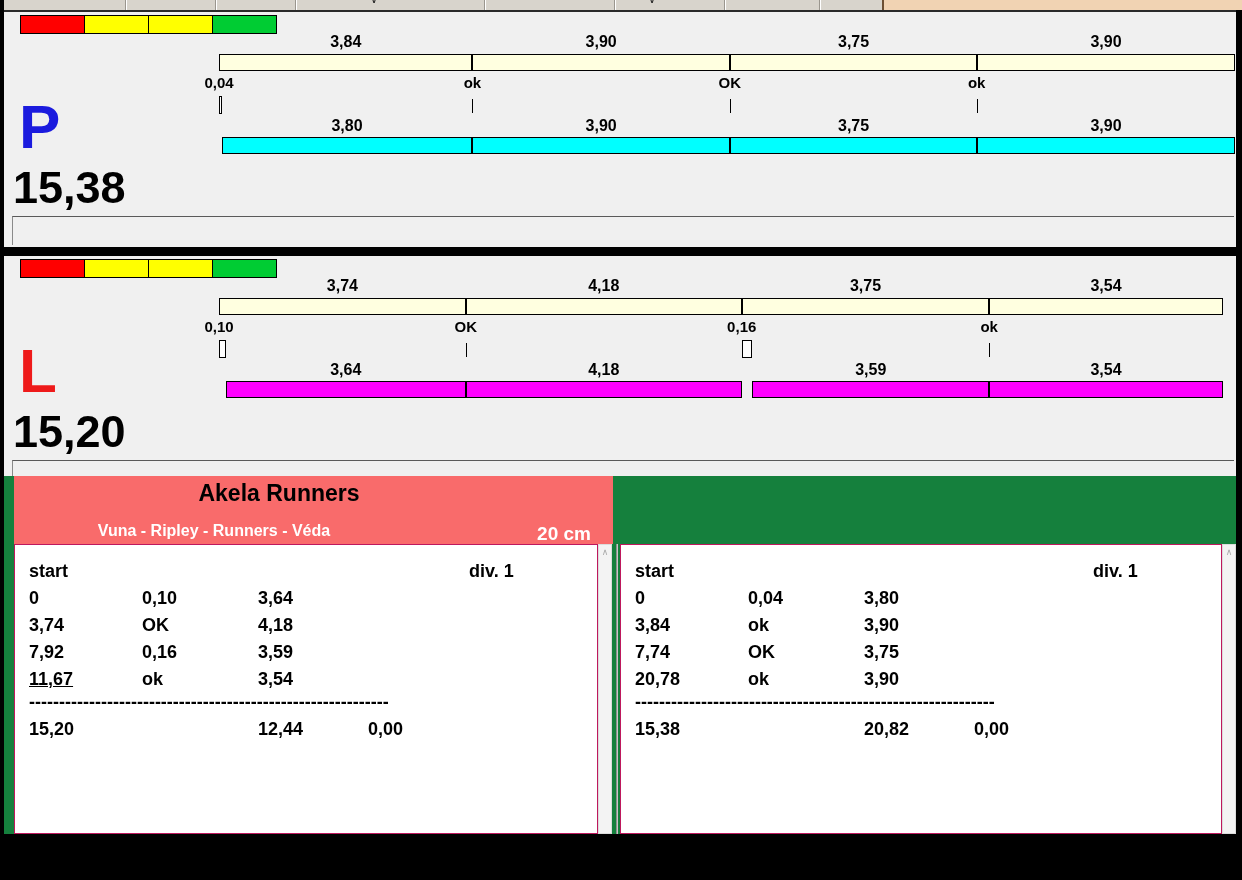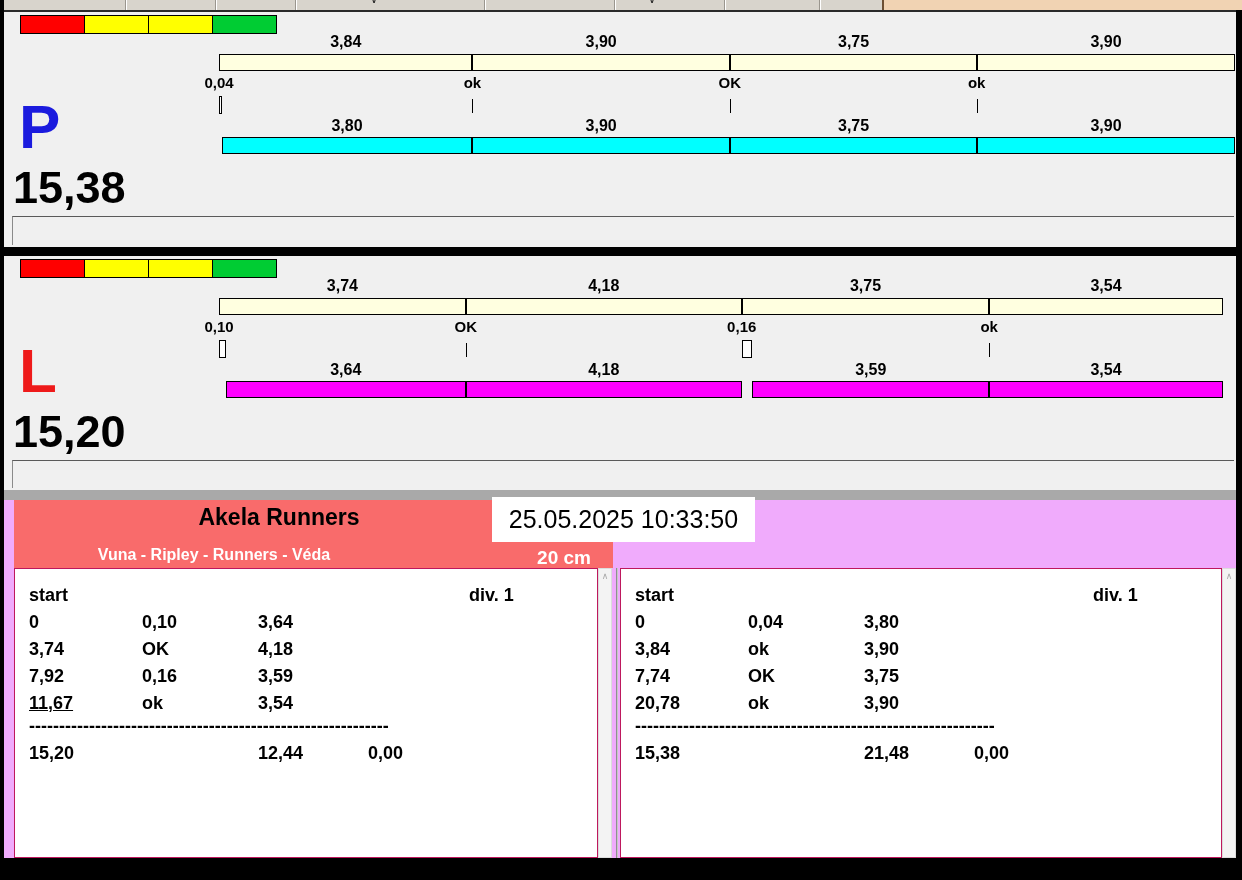--- a/index.html
+++ b/index.html
@@ -30,21 +30,21 @@
   .mk-label { position:absolute; top:62px; transform:translateX(-50%); font-size:15px; font-weight:700; color:#000; white-space:nowrap; }
   .tick-line { position:absolute; top:87px; width:1px; height:14px; background:#000; }
   .tick-box  { position:absolute; top:84px; height:18px; background:#fff; border:1px solid #000; }
   .status-strip { position:absolute; left:8px; right:2px; top:204px; bottom:2px;
                   border-top:1px solid #5a5a5a; border-left:1px solid #8a8a8a; }
 
   #divider { position:absolute; left:4px; top:247px; width:1232px; height:9px; background:#000; }
   #graybar { position:absolute; left:4px; top:490px; width:1232px; height:10px; background:#A9A9A9; }
 
   
-  #teams { position:absolute; left:4px; top:500px; width:1232px; height:358px; background:#f0abfc; }
+  #teams { position:absolute; left:4px; top:476px; width:1232px; height:358px; background:#15803d; }
   .team-header { position:absolute; top:0; height:68px; }
   #hdr-left  { left:10px;  width:599px; }
   #hdr-right { left:608px; width:624px; }
   .team-name { position:absolute; top:4px; transform:translateX(-50%); font-size:23px; font-weight:700; color:#000; white-space:nowrap; }
   .team-dogs { position:absolute; top:46px; transform:translateX(-50%); font-size:16px; font-weight:700; color:#fff; white-space:nowrap; }
   .team-height { position:absolute; top:47px; transform:translateX(-50%); font-size:19px; font-weight:700; color:#fff; white-space:nowrap; }
   #clockbox { position:absolute; left:488px; top:-3px; width:263px; height:45px; background:#fff;
               text-align:center; font-size:25px; color:#000; line-height:45px; z-index:5; white-space:nowrap; }
   .logpanel { position:absolute; top:68px; height:290px; background:#fff; border:1px solid #be185d; overflow:hidden; }
   #log-left  { left:10px;  width:584px; }
@@ -159,21 +159,20 @@
   </div>
 
   <div id="graybar"></div>
 
   <div id="teams">
     <div class="team-header" id="hdr-left" style="background: rgb(249, 107, 107);">
       <div class="team-name" style="left:265px">Akela Runners</div>
       <div class="team-dogs" style="left:200px">Vuna - Ripley - Runners - Véda</div>
       <div class="team-height" style="left:550px">20 cm</div>
     </div>
-    <div id="clockbox">25.05.2025 10:33:50</div>
 
     <div class="logpanel" id="log-left">
         <div class="logcell" style="left: 14px; top: 17px;">start</div>
         <div class="logcell" style="left: calc(100% - 128px); top: 17px;">div. 1</div>
         <div class="logcell" style="left: 14px; top: 44px;">0</div>
         <div class="logcell" style="left: 127px; top: 44px;">0,10</div>
         <div class="logcell" style="left: 243px; top: 44px;">3,64</div>
         <div class="logcell" style="left: 14px; top: 71px;">3,74</div>
         <div class="logcell" style="left: 127px; top: 71px;">OK</div>
         <div class="logcell" style="left: 243px; top: 71px;">4,18</div>
@@ -198,21 +197,21 @@
         <div class="logcell" style="left: 127px; top: 71px;">ok</div>
         <div class="logcell" style="left: 243px; top: 71px;">3,90</div>
         <div class="logcell" style="left: 14px; top: 98px;">7,74</div>
         <div class="logcell" style="left: 127px; top: 98px;">OK</div>
         <div class="logcell" style="left: 243px; top: 98px;">3,75</div>
         <div class="logcell" style="left: 14px; top: 125px;">20,78</div>
         <div class="logcell" style="left: 127px; top: 125px;">ok</div>
         <div class="logcell" style="left: 243px; top: 125px;">3,90</div>
         <div class="logcell" style="left: 14px; top: 148px; letter-spacing: 0px;">------------------------------------------------------------</div>
         <div class="logcell" style="left: 14px; top: 175px;">15,38</div>
-        <div class="logcell" style="left: 243px; top: 175px;">21,48</div>
+        <div class="logcell" style="left: 243px; top: 175px;">20,82</div>
         <div class="logcell" style="left: 353px; top: 175px;">0,00</div>
       </div>
     <div id="mid-divline"></div>
 
     <div class="scrollbar" id="sb-left">
       <div class="scroll-up">∧</div>
     </div>
     <div class="scrollbar" id="sb-right">
       <div class="scroll-up">∧</div>
     </div>

